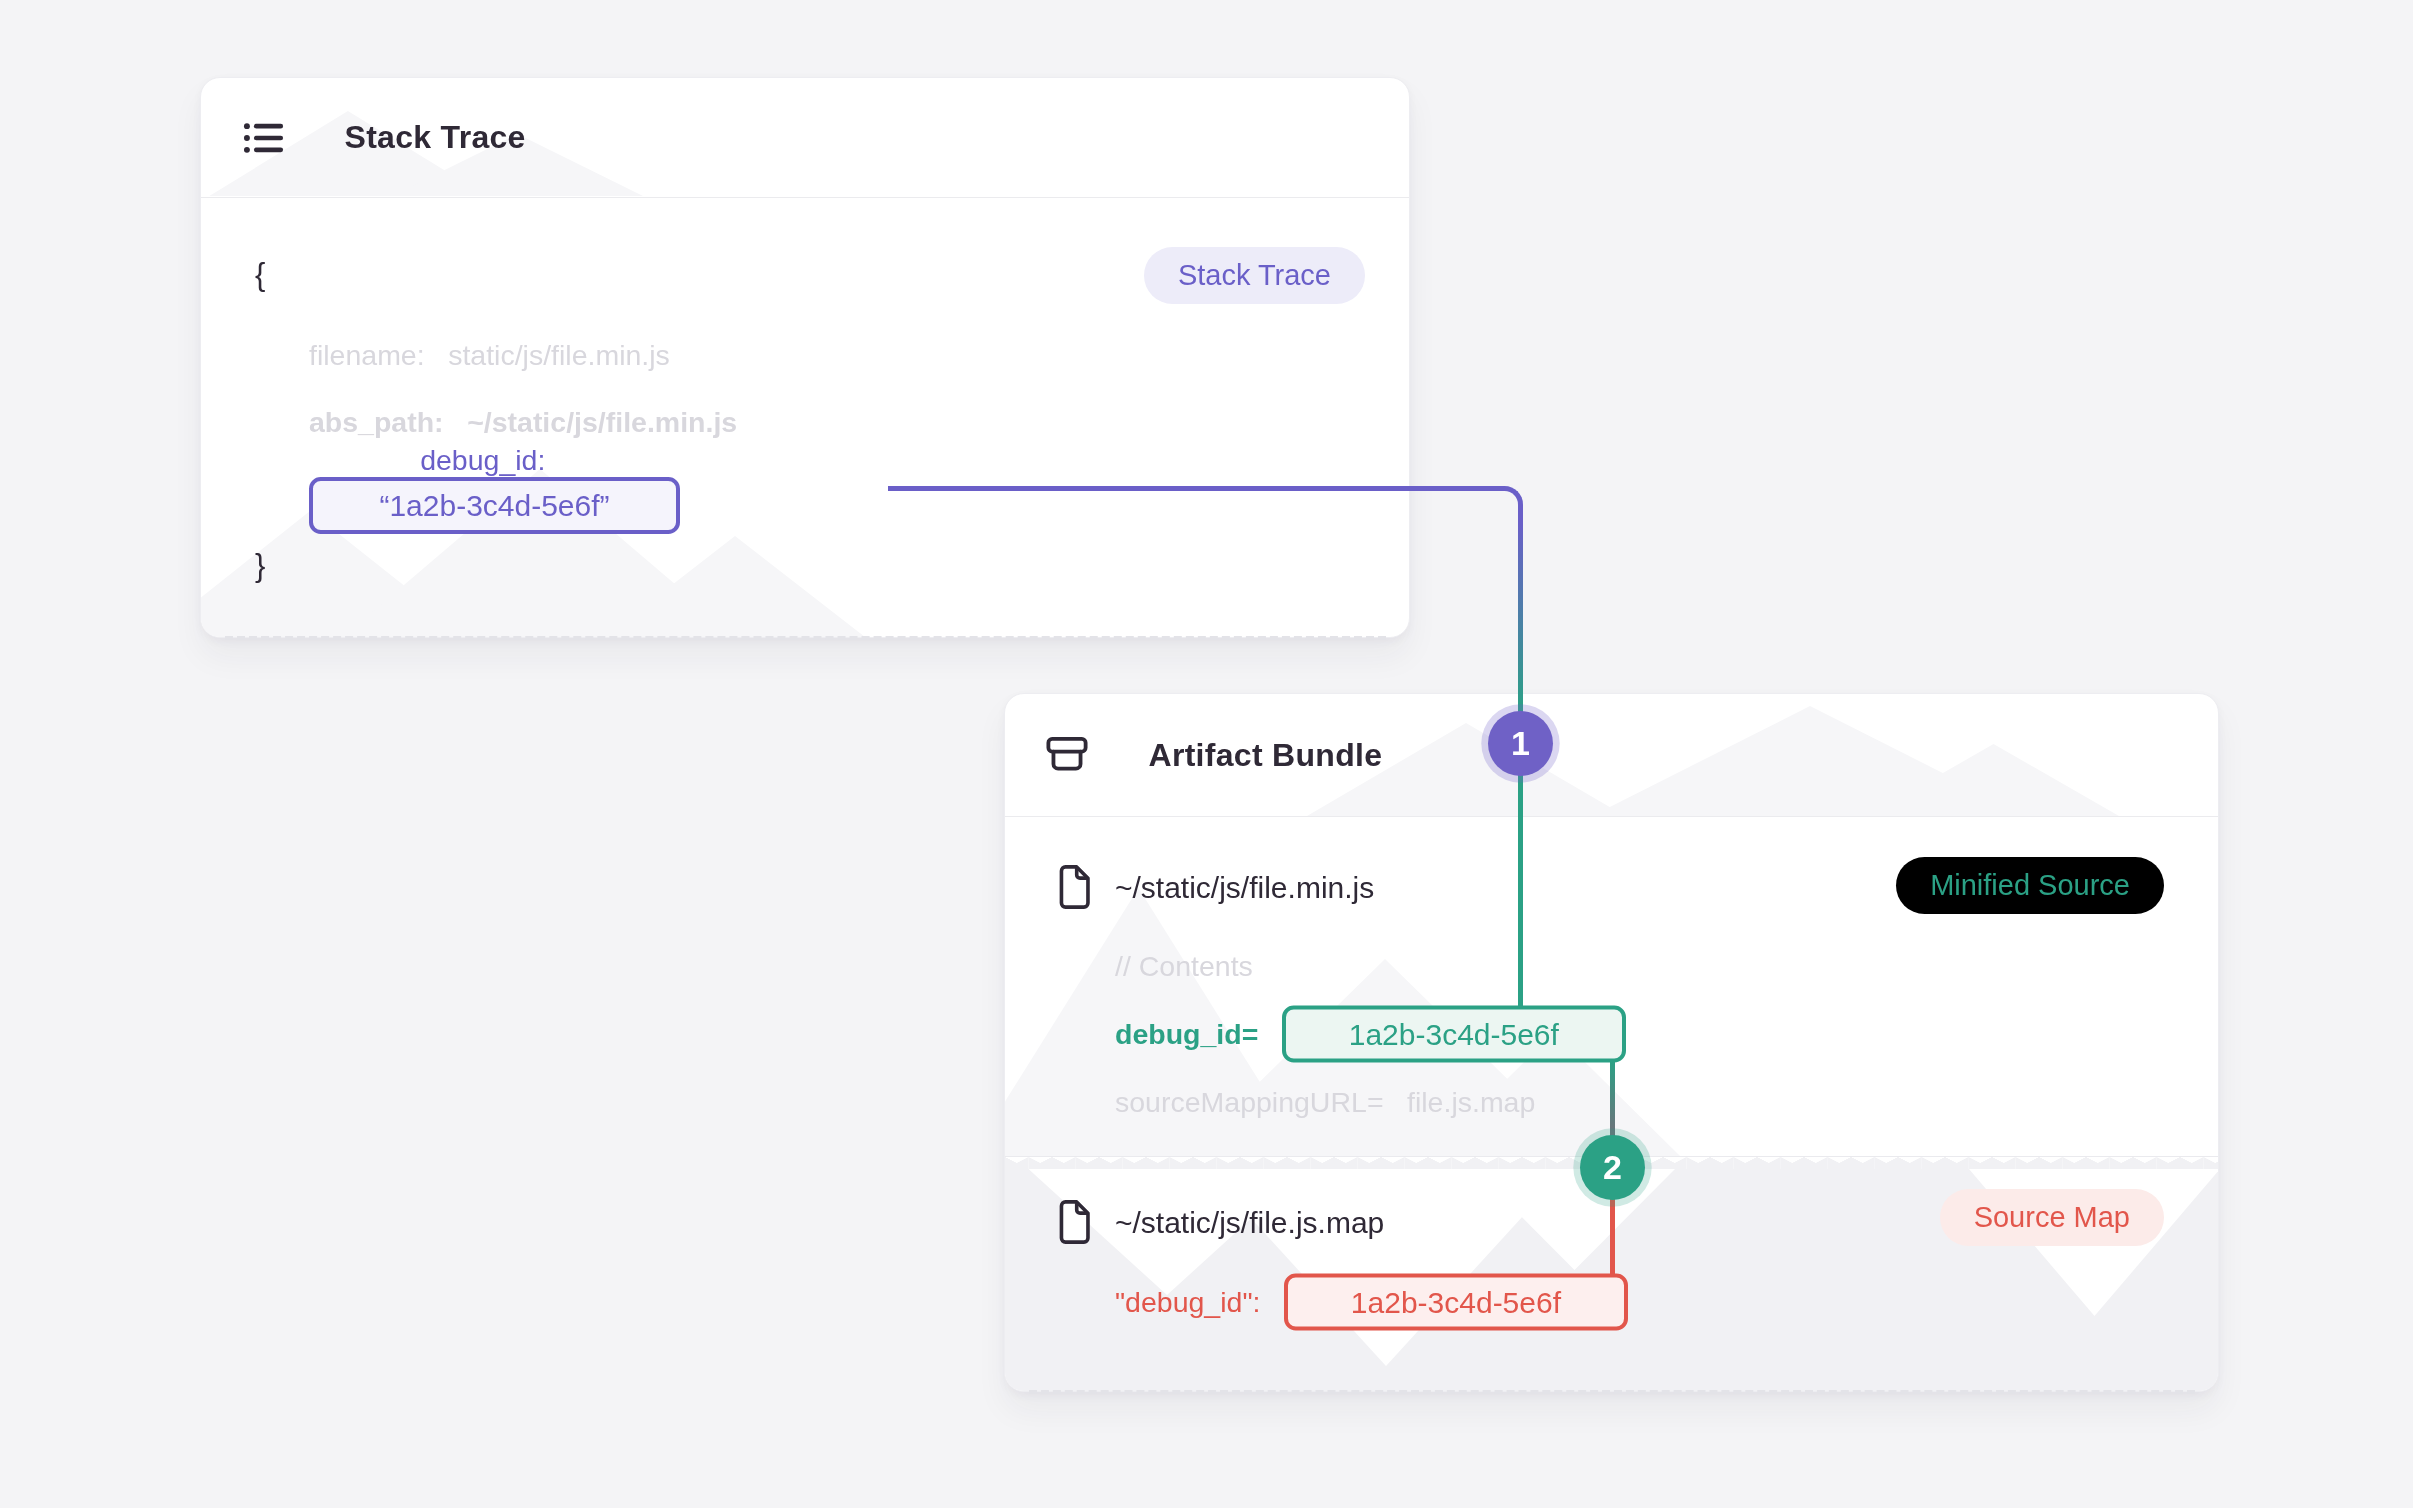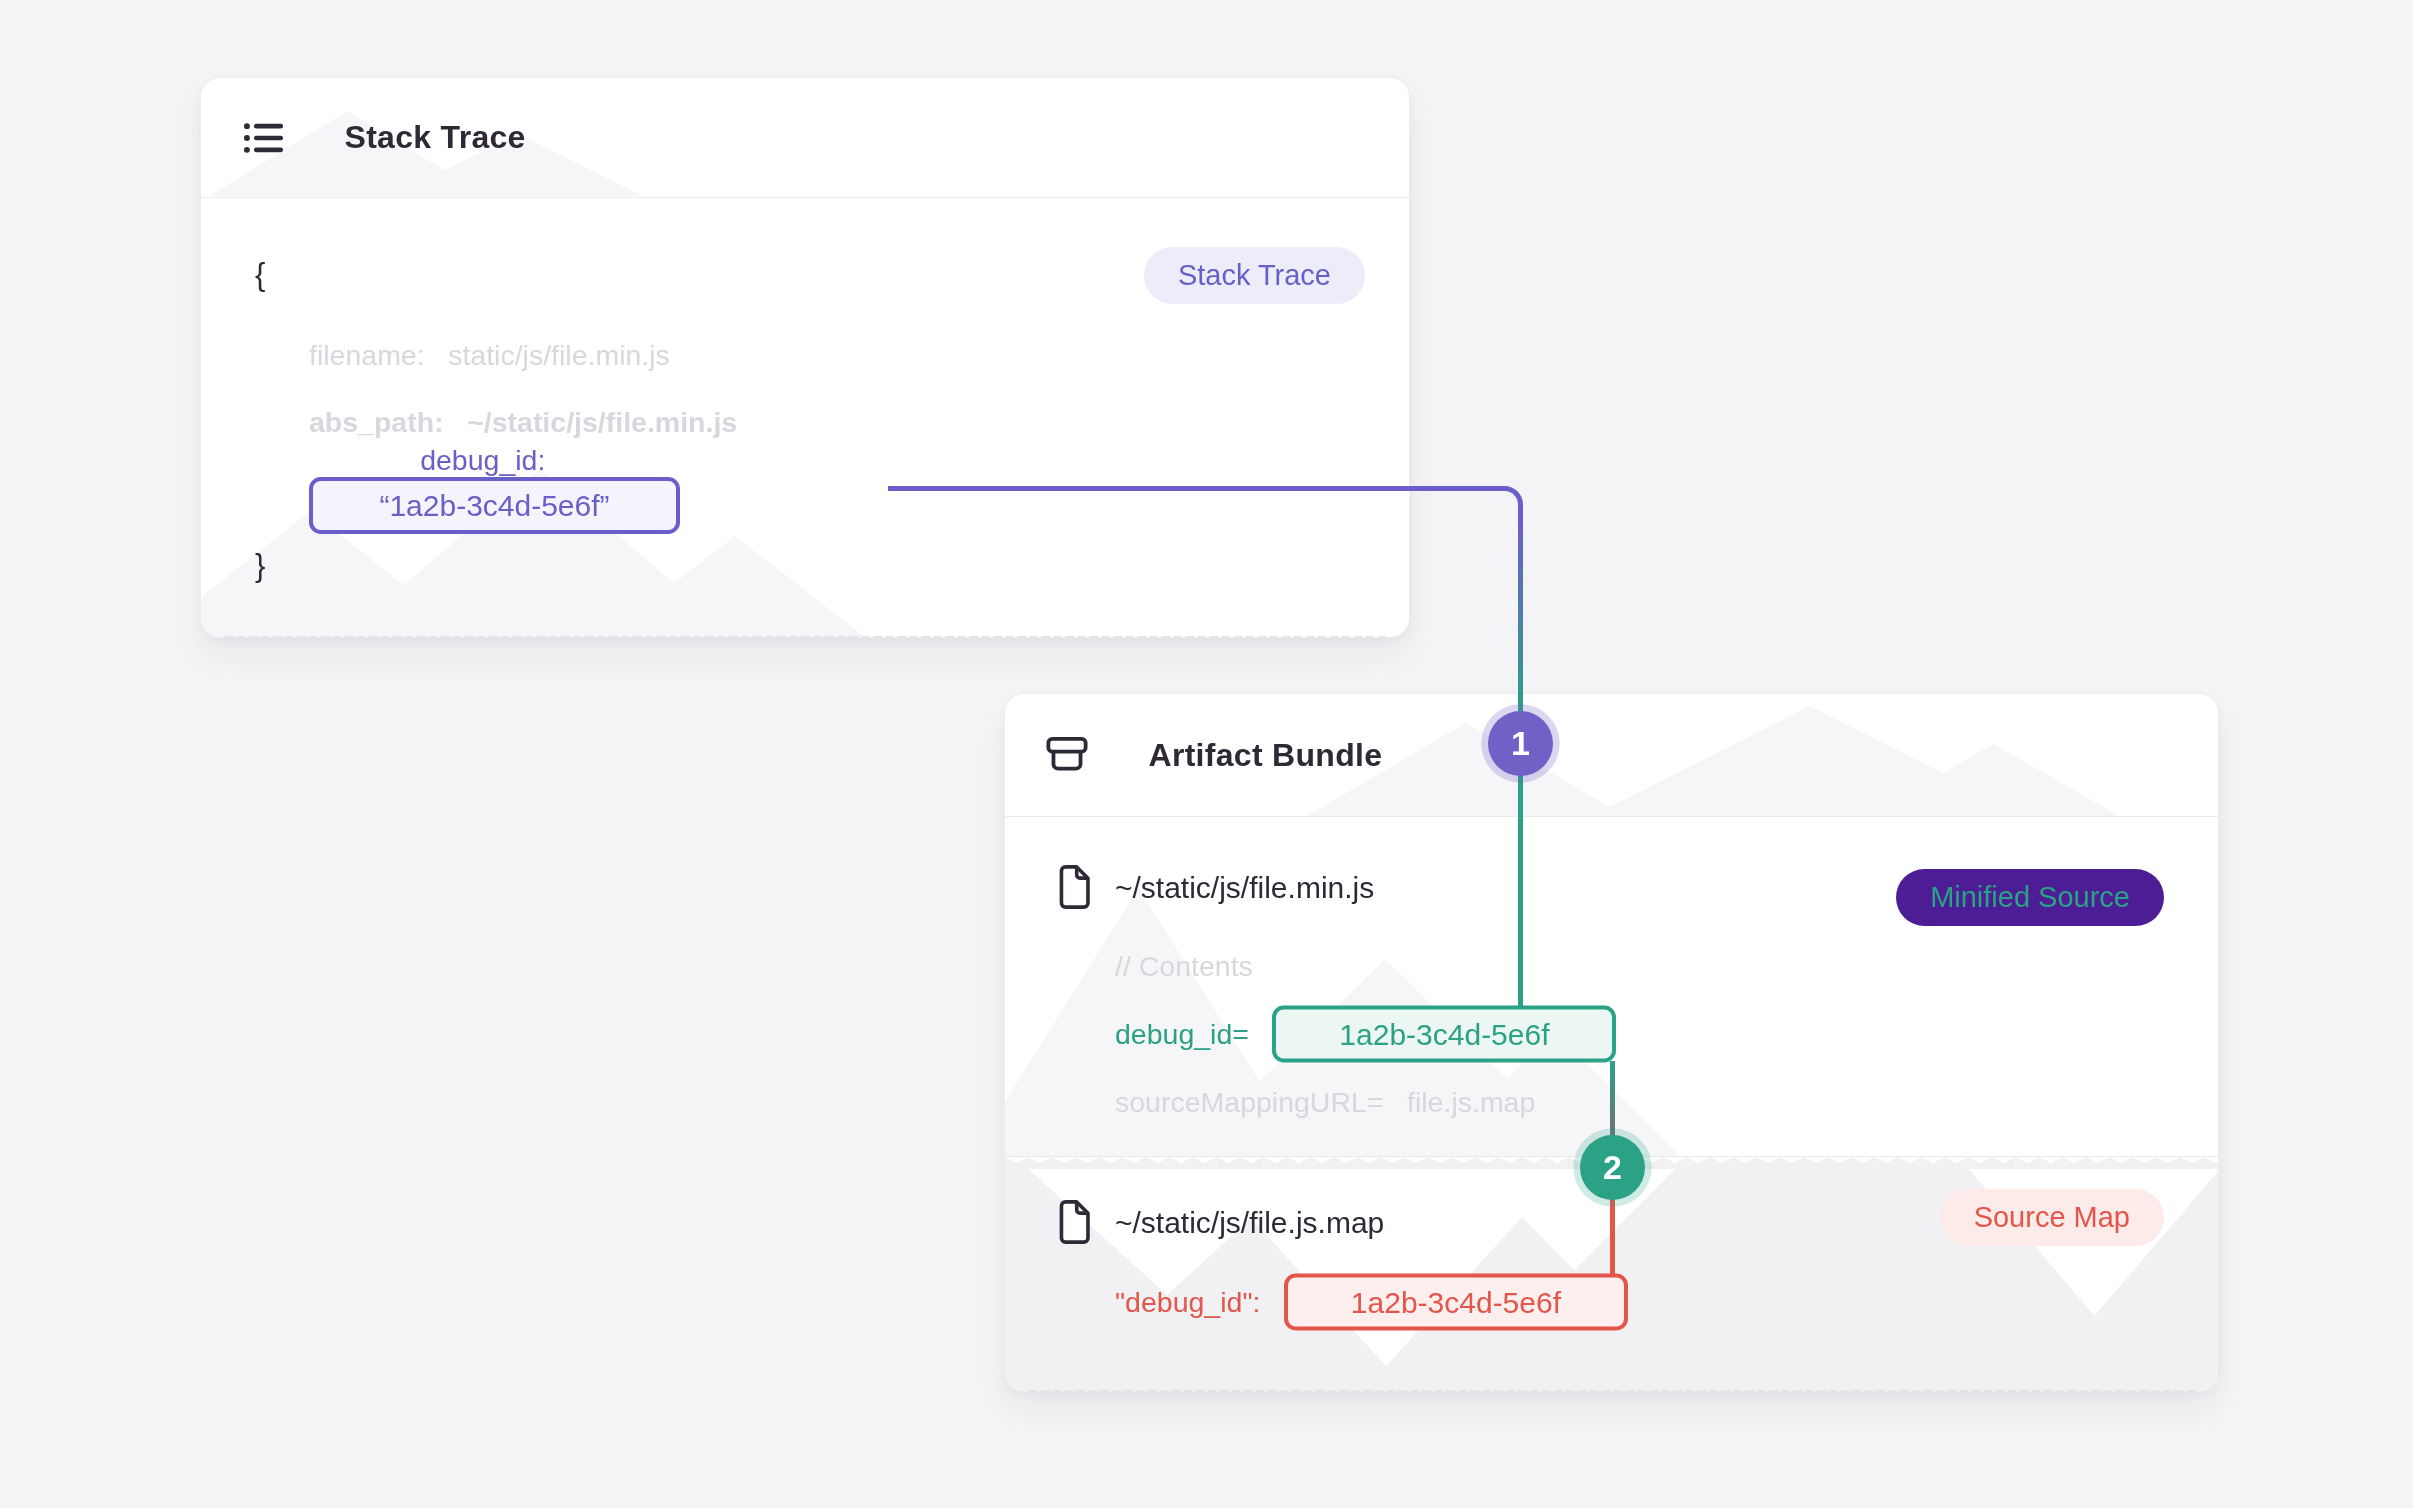--- a/index.html
+++ b/index.html
@@ -55,38 +55,38 @@
 
   
   .codeline {
     position:absolute; display:flex; align-items:center; white-space:nowrap;
     font-size:28.5px; font-weight:500; z-index:2; transform:translateY(-50%);
   }
   .brace { font-size:31px; font-weight:500; color:#2f2936; }
   .muted  { color:#d8d7dd; }
   .lbl    { margin-right:23.5px; }
   .purple-text { color:#6a5fc8; }
-  .teal-text   { color:#2ba185; }
+  .teal-text   { color:#2ba185;font-weight:bold; }
   .red-text    { color:#e2564b; }
 
   .vbox {
     display:inline-flex; align-items:center; justify-content:center;
     height:57px; border-radius:11.7px; font-size:30px; box-sizing:border-box;
     padding:12px 17px;
   }
   .vbox-purple { width:371px; border:4.2px solid #6a5fc8; background:#f5f4fc; color:#6a5fc8; }
   .vbox-teal   { width:344px; border:4.2px solid #2ba185; background:#ecf6f2; color:#2ba185; }
   .vbox-red    { width:344px; border:4.2px solid #e2564b; background:#fdefee; color:#e2564b; }
 
   .pill {
     position:absolute; display:flex; align-items:center; justify-content:center;
     height:57px; padding:0 34px; border-radius:837px; font-size:29px; z-index:2;
   }
   #stack-frame-badge { right:44px; top:169px; background:#edecf9; color:#6a5fc8; }
-  #minified-badge    { right:54px; top:163px; background:#4c1d95; color:#2ba185;margin-top:12px; }
+  #minified-badge    { right:54px; top:163px; background:#000000; color:#2ba185; }
   #sourcemap-badge   { right:54px; top:495px; background:#fcebe9; color:#e2564b; }
 
   .file-row { font-size:30px; font-weight:500; color:#2f2936; }
   .file-row .ficon { margin-right:22px; display:flex; }
 
   
   .conn { position:absolute; z-index:6; }
   #elbow1 {
     left:888px; top:486px; width:635px; height:39px; box-sizing:border-box;
     border-top:5px solid #6a5fc8; border-right:5px solid #6a5fc8;

